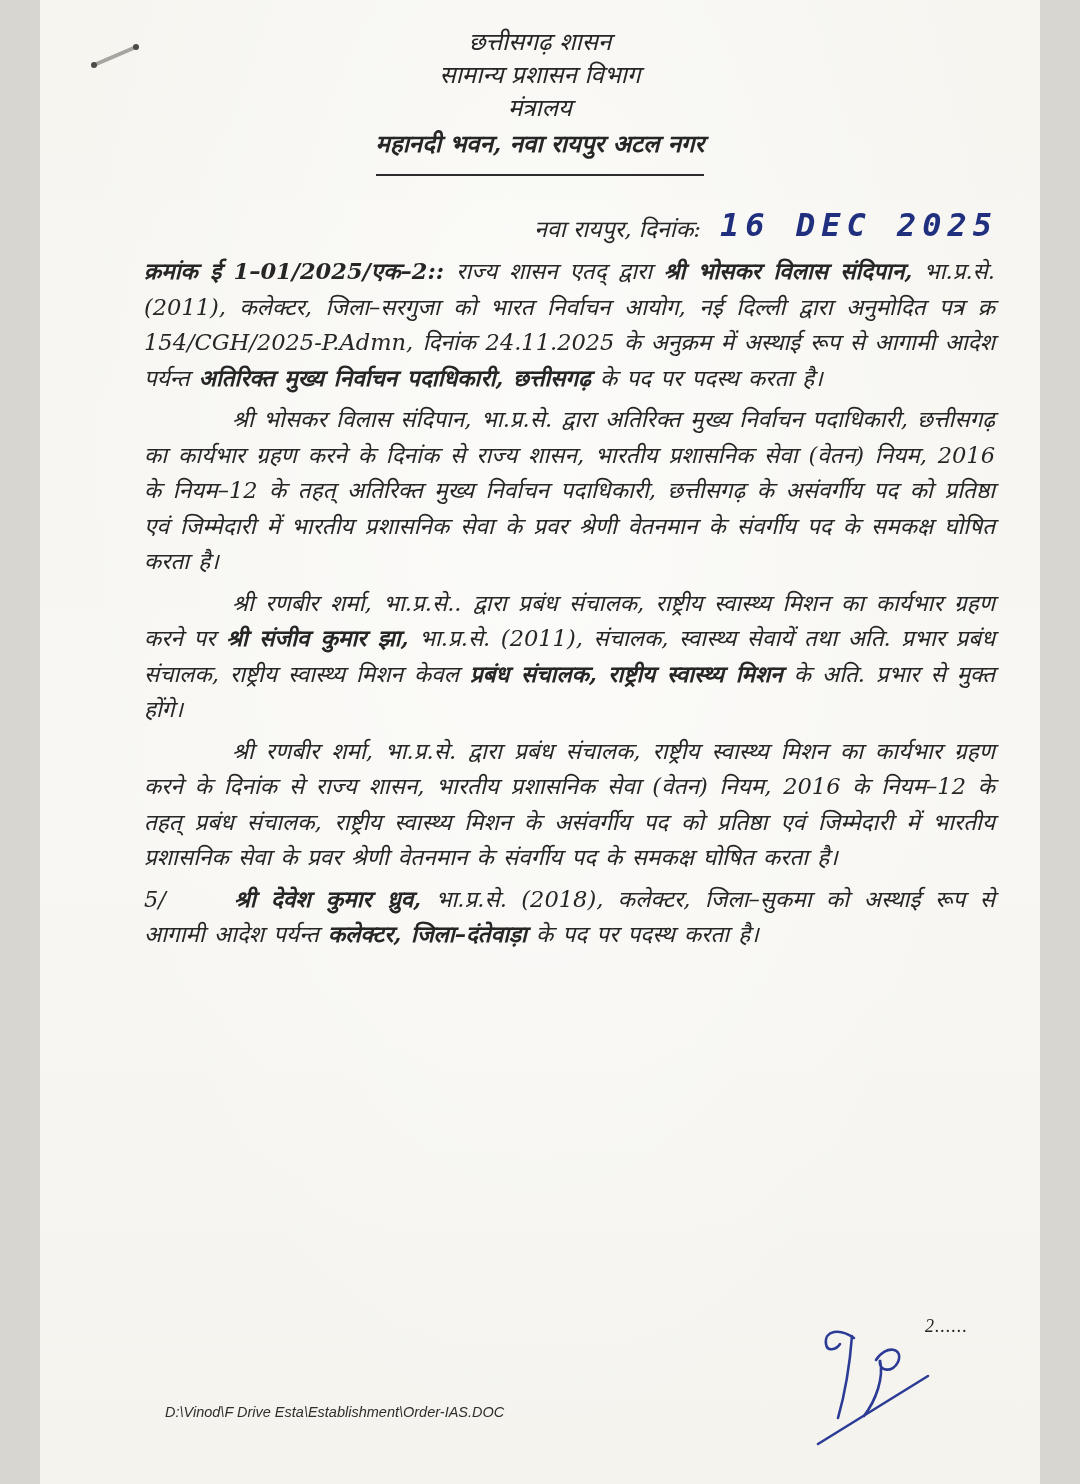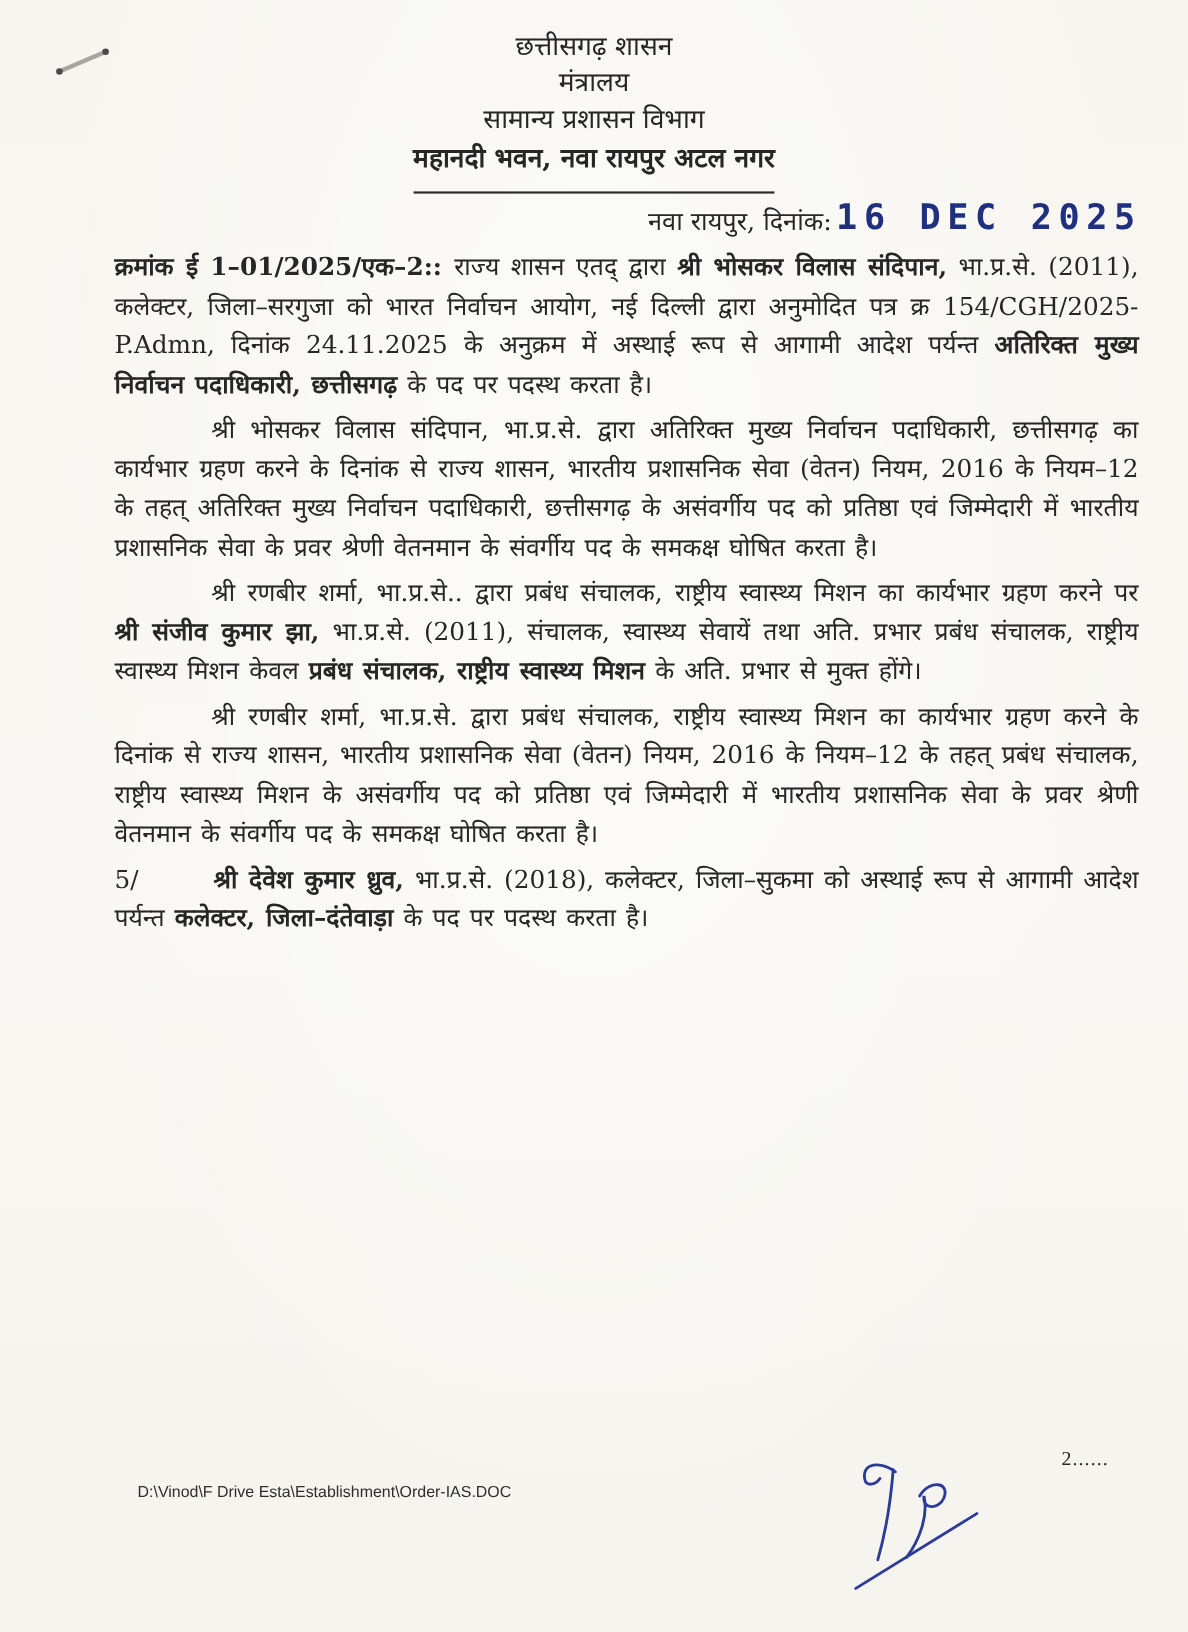--- a/index.html
+++ b/index.html
@@ -1,42 +1,43 @@
 <!DOCTYPE html>
 <html lang="hi"><head>
 <meta charset="utf-8">
 <style>
   html,body{margin:0;padding:0;background:#d8d6d0;}
   .page{
     position:relative;
-    width:1080px;height:1484px;
+    width:1000px;height:1484px;
     margin:0 auto;
     background:#f7f6f2;
     background-image:
       radial-gradient(ellipse at 50% 30%, rgba(255,255,255,.55), rgba(255,255,255,0) 70%),
       linear-gradient(180deg, #f6f5f0 0%, #f8f7f3 55%, #f4f3ee 100%);
     color:#262626;
     font-family:"DejaVu Serif","Liberation Serif",serif;
     overflow:hidden;
     box-sizing:border-box;
+    font-style:italic;
   }
   
   .staple{position:absolute;left:48px;top:40px;}
   
   .header{padding-top:26px;text-align:center;line-height:33px;font-size:24px;}
   .header .h-line{display:block;}
   .header .address{
     display:inline-block;font-weight:bold;
     border-bottom:2px solid #2c2c2c;padding-bottom:14px;margin-top:2px;
   }
   .order-heading{margin-top:5px;font-size:24px;letter-spacing:1px;}
   
   .dateline{
     display:flex;justify-content:flex-end;align-items:center;
-    padding:4px 42px 0 0;gap:4px;height:40px;
+    padding:4px 42px 0 0;gap:19px;height:40px;margin-top:28px;
   }
   .dateline .place{font-size:23px;}
   .dateline .stamp{
     font-family:"DejaVu Sans Mono","Liberation Mono",monospace;
     font-weight:bold;font-size:32px;letter-spacing:6px;
     color:#20307f;white-space:nowrap;transform:translateY(-3px);
   }
   
   .content{padding:6px 45px 0 104px;font-size:22.5px;line-height:35.5px;}
   .para{
@@ -47,43 +48,43 @@
   .para.indent{text-indent:88px;}
   .para .marker{display:inline-block;width:90px;font-size:22.5px;}
   .para .bold{font-weight:bold;}
   
   .page-number{
     position:absolute;right:72px;top:1316px;
     font-size:18px;letter-spacing:1px;
     font-family:"Liberation Serif",serif;
   }
   .file-path{
-    position:absolute;left:125px;top:1349px;
+    position:absolute;left:125px;top:1404px;
     font-size:14.5px;color:#2e2e2e;
     font-family:"Liberation Sans",sans-serif;
   }
   .signature{position:absolute;left:770px;top:1322px;}
 </style>
 </head>
 <body>
 
 <div class="page">
 
   <div class="staple">
     <svg width="56" height="32" viewBox="0 0 56 32">
       <line x1="6" y1="25" x2="48" y2="7" stroke="#a8a5a0" stroke-width="4" stroke-linecap="round"></line>
       <circle cx="6" cy="25" r="3" fill="#4a4a48"></circle>
       <circle cx="48" cy="7" r="3" fill="#4a4a48"></circle>
     </svg>
   </div>
 
   <div class="header">
     <span class="h-line">छत्तीसगढ़ शासन</span>
+    <span class="h-line">सामान्य प्रशासन विभाग</span>
     <span class="h-line">मंत्रालय</span>
-    <span class="h-line">सामान्य प्रशासन विभाग</span>
     <span class="h-line"><span class="address">महानदी भवन, नवा रायपुर अटल नगर</span></span>
   </div>
 
   <div class="dateline">
     <span class="place">नवा रायपुर, दिनांक:</span>
     <span class="stamp">16 DEC 2025</span>
   </div>
 
   <div class="content">
       <div class="para"><span class="seg bold">क्रमांक ई 1–01/2025/एक–2:: </span><span class="seg">राज्य शासन एतद् द्वारा </span><span class="seg bold">श्री भोसकर विलास संदिपान,</span><span class="seg"> भा.प्र.से. (2011), कलेक्टर, जिला–सरगुजा को भारत निर्वाचन आयोग, नई दिल्ली द्वारा अनुमोदित पत्र क्र 154/CGH/2025-P.Admn, दिनांक 24.11.2025 के अनुक्रम में अस्थाई रूप से आगामी आदेश पर्यन्त </span><span class="seg bold">अतिरिक्त मुख्य निर्वाचन पदाधिकारी, छत्तीसगढ़</span><span class="seg"> के पद पर पदस्थ करता है।</span></div>

